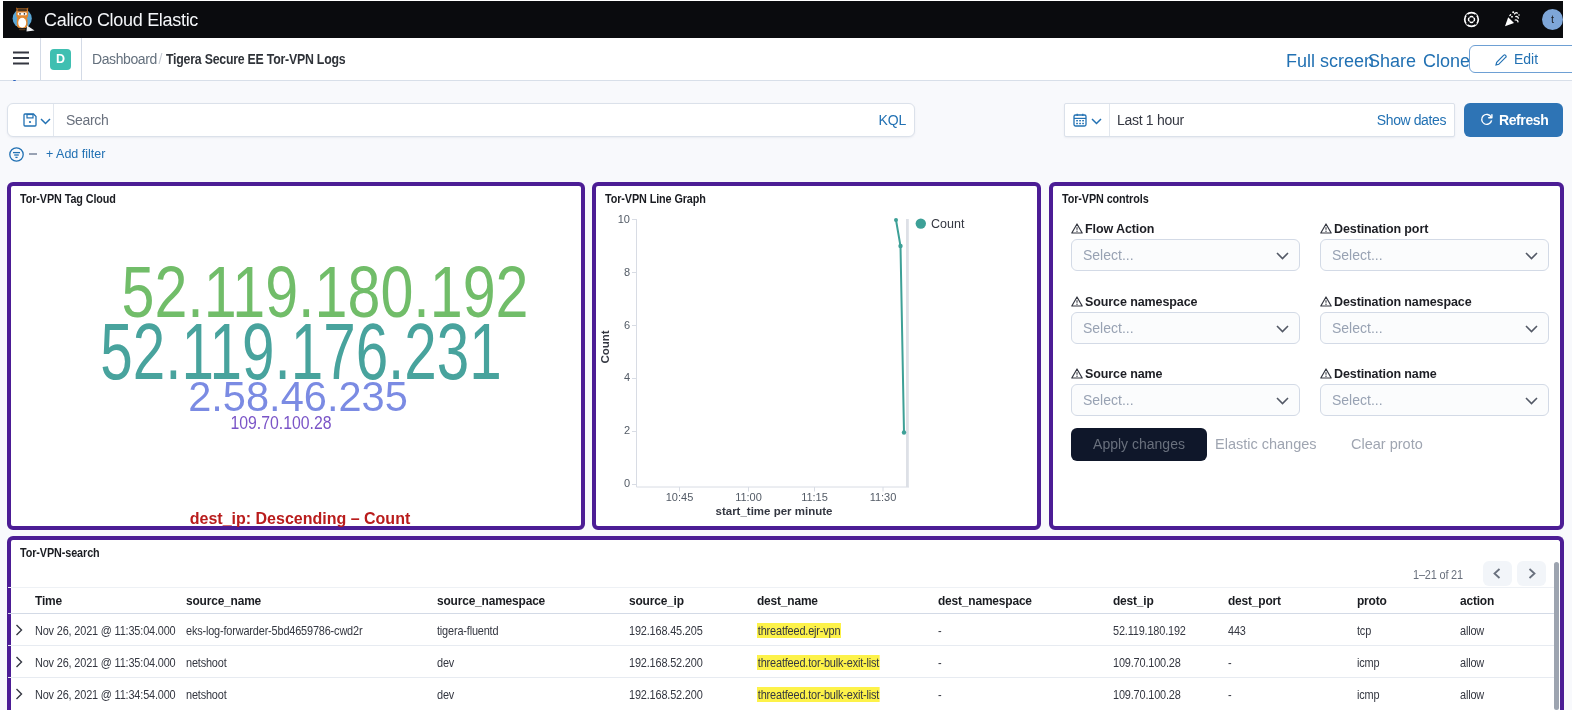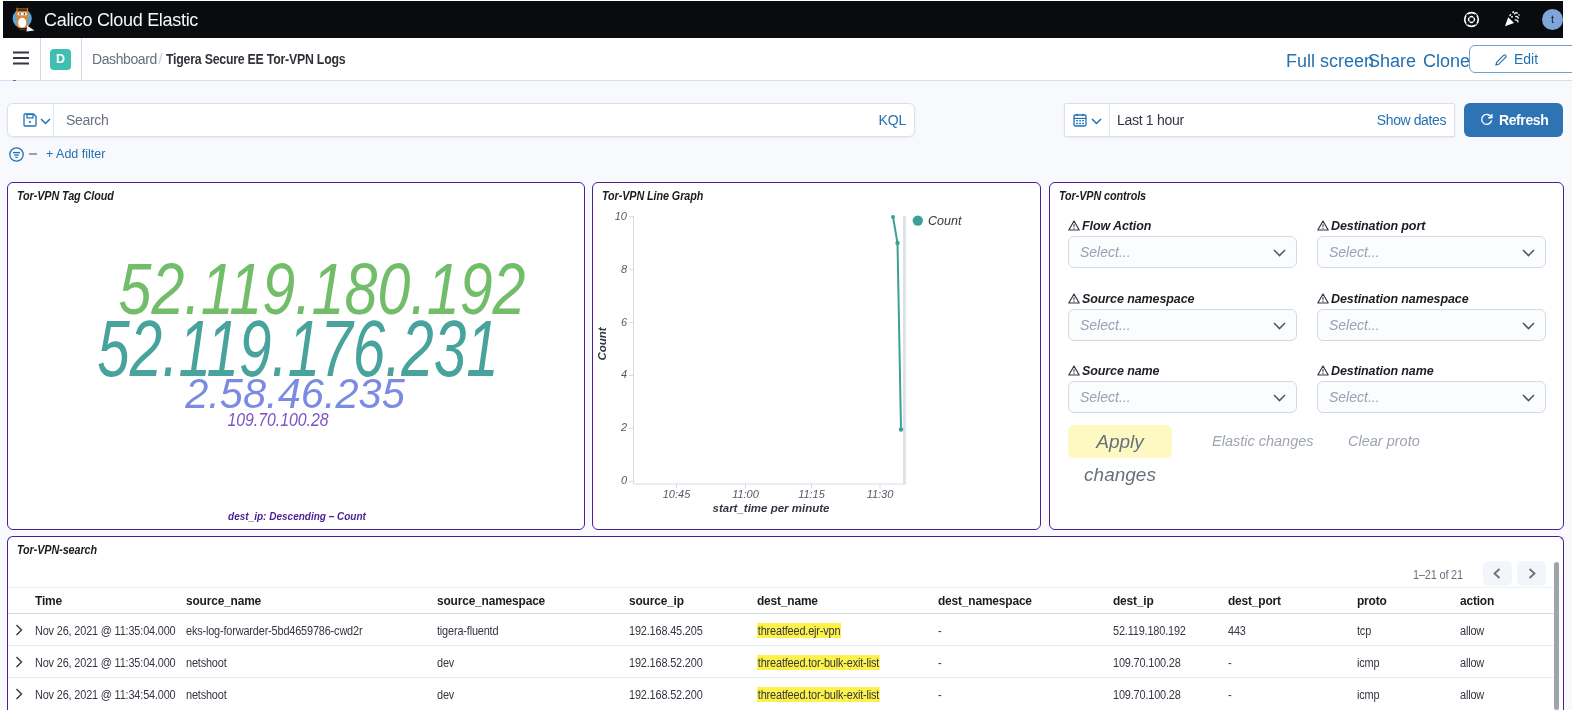--- a/index.html
+++ b/index.html
@@ -41,41 +41,41 @@
 #dpick .show { position:absolute; right:8px; top:8px; font-size:14px; color:#2271b3; letter-spacing:-0.4px; }
 
 #refresh { position:absolute; left:1464px; top:103px; width:99px; height:34px; background:#2e74b5; border-radius:6px; }
 #refresh span { position:absolute; left:35px; top:8.5px; color:#fff; font-size:14px; font-weight:bold; letter-spacing:-0.4px; }
 
 
 #addfilter { position:absolute; left:46px; top:147px; font-size:12.5px; color:#2271b3; font-weight:500; }
 #afdash { position:absolute; left:29px; top:153px; width:8px; height:1.6px; background:#98a2b3; }
 
 
-.panel { position:absolute; background:#fff; border:1px solid #4c1d95; border-radius:6px;font-style:italic; }
+.panel { position:absolute; background:#fff; border:4px solid #4c1d95; border-radius:6px; }
 .ptitle { position:absolute; left:9px; top:6px; font-size:12px; font-weight:bold; color:#1a1c21; letter-spacing:-0.1px; transform:scaleX(0.9); transform-origin:0 50%; white-space:nowrap; }
 #p1 { left:7px; top:182px; width:578px; height:348px; }
 #p2 { left:592px; top:182px; width:449px; height:348px; }
 #p3 { left:1049px; top:182px; width:515px; height:348px; }
 #ptable { left:7px; top:536px; width:1557px; height:180px; border-radius:6px 6px 0 0; border-bottom:none; }
 
 
 .tag { position:absolute; white-space:nowrap; font-weight:400; }
 #tc1 { left:314px; top:106px; font-size:72px; color:#71bd69; transform:translate(-50%,-50%) scaleX(0.822); }
 #tc2 { left:290px; top:166px; font-size:79px; color:#48a39d; transform:translate(-50%,-50%) scaleX(0.739); }
 #tc3 { left:287px; top:210px; font-size:43px; color:#7b8be3; transform:translate(-50%,-50%) scaleX(0.967); }
 #tc4 { left:270px; top:237px; font-size:18px; color:#7a54c7; transform:translate(-50%,-50%) scaleX(0.878); }
-#tccap { position:absolute; left:289px; top:333px; transform:translate(-50%,-50%); font-size:10px; font-weight:bold; color:#4c1d95; white-space:nowrap; }
+#tccap { position:absolute; left:289px; top:333px; transform:translate(-50%,-50%); font-size:16px; font-weight:bold; color:#b91c1c; white-space:nowrap; }
 
 
 .clabel { position:absolute; font-size:12.5px; font-weight:bold; color:#1d1e24; letter-spacing:-0.1px; }
 .csel { position:absolute; width:229px; height:32px; background:#fbfcfd; border:1px solid #d3dae6; border-radius:6px; }
 .csel .ph { position:absolute; left:11px; top:7px; font-size:14px; color:#98a2b3; }
 .csel svg { position:absolute; right:10px; top:12px; }
-#applybtn { position:absolute; left:18px; top:242px; width:104px; height:33px; background:#fef9c3; border-radius:6px; color:#69707d; font-size:19px; text-align:center; line-height:33px; }
+#applybtn { position:absolute; left:18px; top:242px; width:136px; height:33px; background:#0f172a; border-radius:6px; color:#69707d; font-size:14px; text-align:center; line-height:33px; }
 .ghostbtn { position:absolute; top:250px; font-size:14.5px; color:#9fa5b1; }
 
 
 .th { position:absolute; top:593px; font-size:13px; font-weight:bold; color:#1a1c21; letter-spacing:-0.2px; transform:scaleX(0.92); transform-origin:0 50%; white-space:nowrap; }
 .td { position:absolute; font-size:13px; color:#343741; letter-spacing:-0.2px; transform:scaleX(0.84); transform-origin:0 50%; white-space:nowrap; }
 .trow1 { top:623px; } .trow2 { top:655px; } .trow3 { top:687px; }
 .hl { background:#fdf249; padding:0 1px; }
 .tline { position:absolute; left:8px; width:1546px; height:1px; background:#e7ebf1; }
 .pagebtn { position:absolute; top:561px; width:29px; height:25px; background:#f2f5f9; border-radius:6px; }
 #scrollbar { position:absolute; left:1554px; top:562px; width:5px; height:148px; background:#9da4b0; border-radius:2.5px; }

